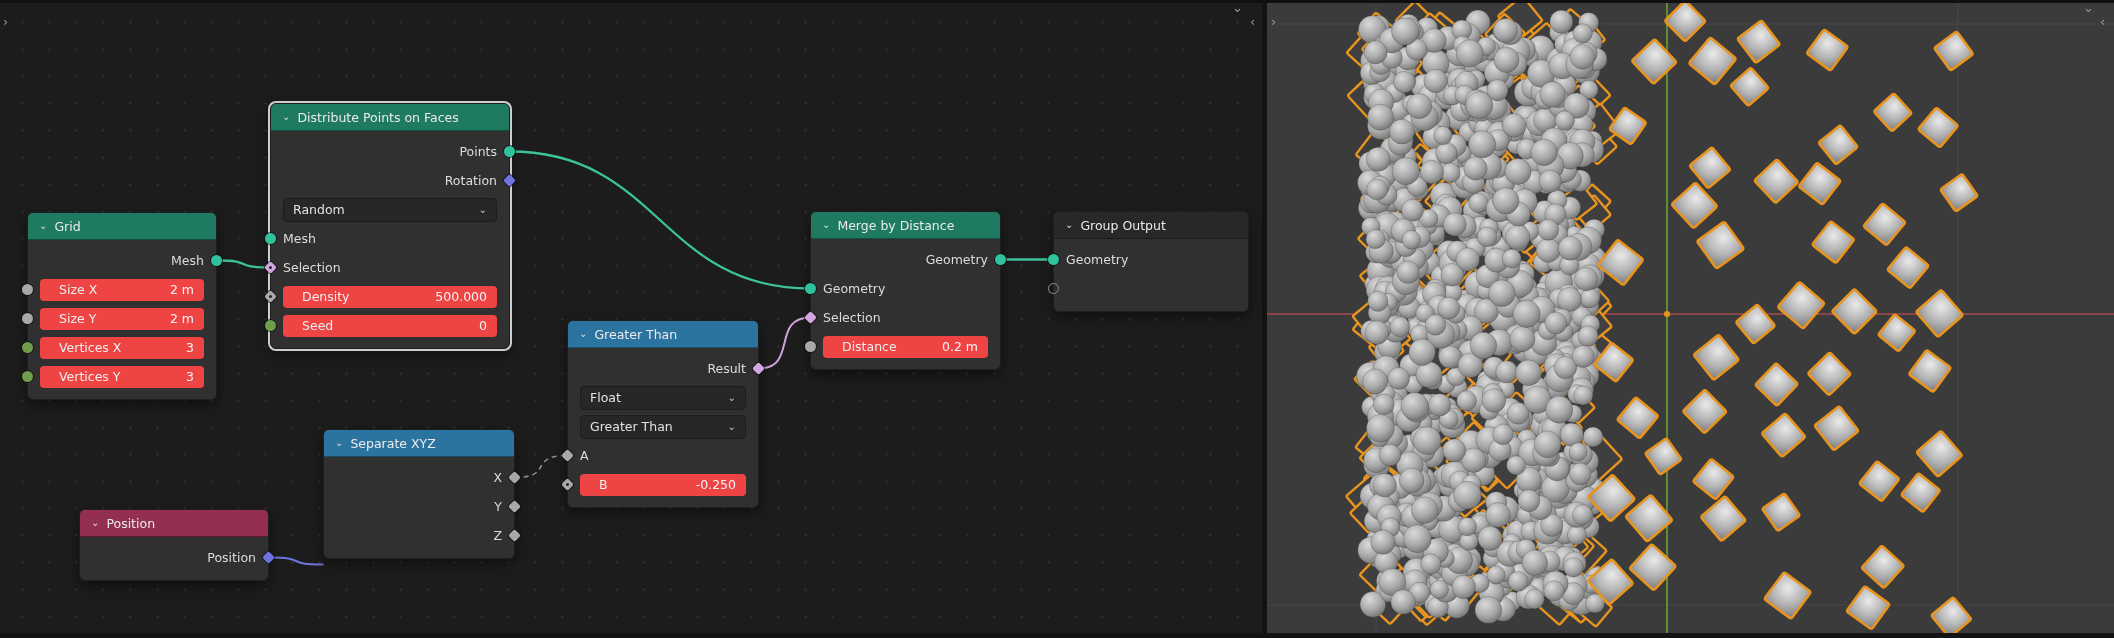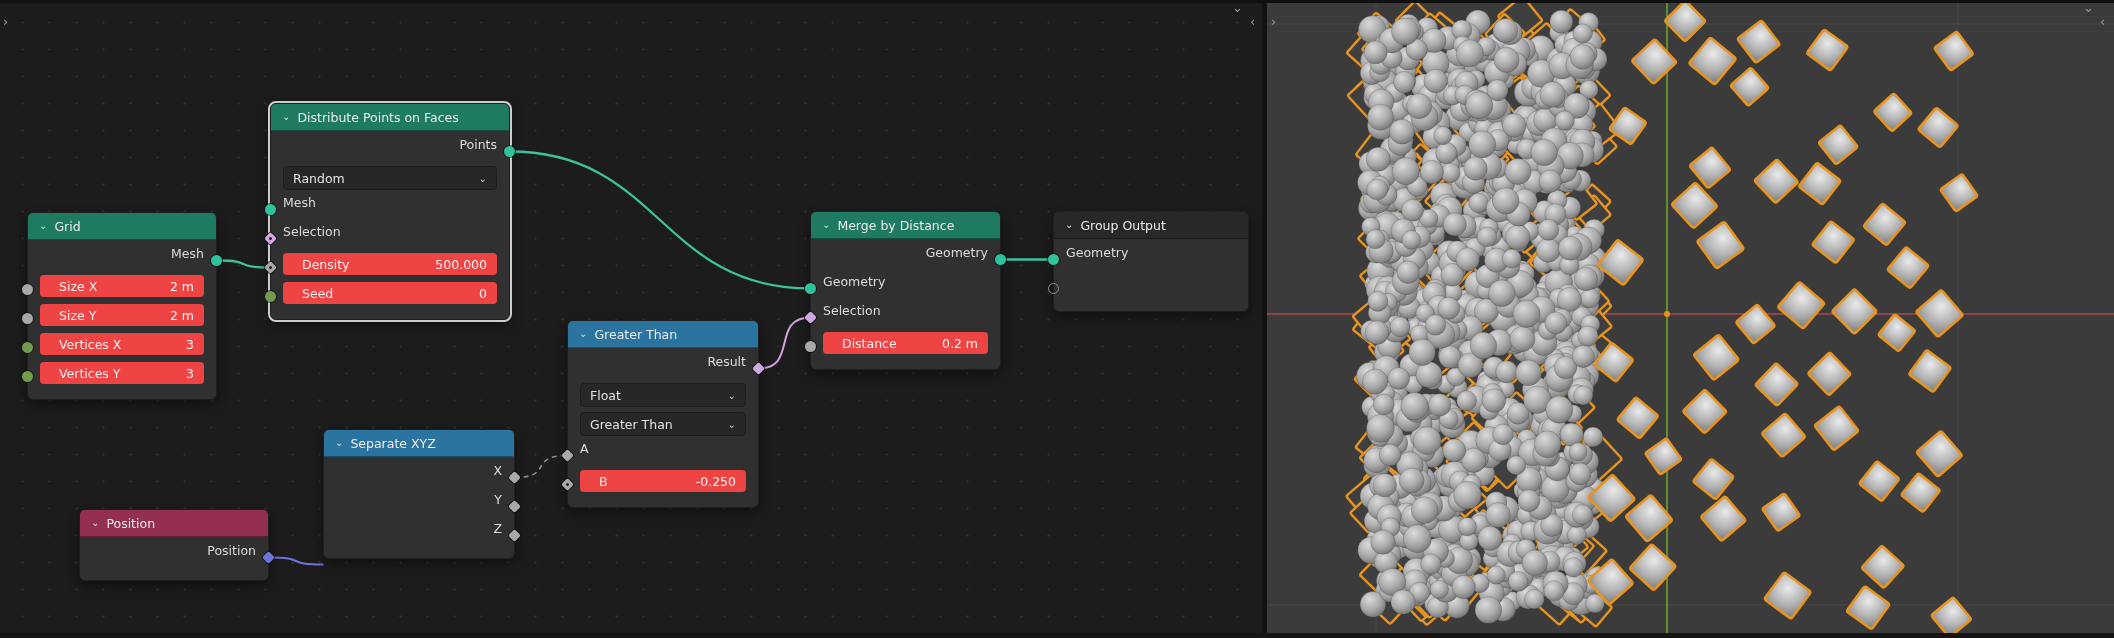--- a/index.html
+++ b/index.html
@@ -18,21 +18,21 @@
   .edge-chevron{position:absolute;z-index:10;color:#9a9a9a;font-size:13px;line-height:13px;
     user-select:none;}
   
   .node{position:absolute;background:#303030;border:1px solid #1f1f1f;border-radius:6px;
     box-shadow:0 5px 12px rgba(0,0,0,.45);color:#d9d9d9;font-size:12.5px;}
   .node.selected{box-shadow:0 0 0 2px #cdcdcd,0 5px 12px rgba(0,0,0,.5);}
   .node-header{height:26px;border-radius:5px 5px 0 0;display:flex;align-items:center;gap:7px;
     padding:0 11px;color:#ebebeb;border-bottom:1px solid rgba(0,0,0,.35);}
   .hdr-chev{font-size:10px;color:#dcdcdc;transform:translateY(-1px);}
   .node-body{padding:6px 0 8px 0;}
-  .row{position:relative;height:29px;display:flex;padding:0 12px;}
+  .row{position:relative;height:29px;display:flex;align-items:center;padding:0 12px;}
   .row.out{justify-content:flex-end;}
   .rlabel{color:#dcdcdc;}
   .widget{flex:1;height:22px;background:#ef4444;border-radius:4px;display:flex;align-items:center;
     padding:0 10px 0 19px;color:#eeeeee;}
   .widget .wval{margin-left:auto;color:#f4f4f4;}
   .dropdown{flex:1;height:22px;background:#272727;border:1px solid #1c1c1c;border-radius:4px;
     display:flex;align-items:center;padding:0 9px;color:#e2e2e2;}
   .dd-chev{margin-left:auto;font-size:10px;color:#c8c8c8;}
   .sock{position:absolute;top:50%;width:11px;height:11px;margin-top:-5.5px;z-index:3;}
   .sock.inp{left:-6px;} .sock.outp{right:-6px;}
@@ -111,20 +111,26 @@
         <div class="node selected" style="left: 270px; top: 103px; width: 238px;">
           <div class="node-header" style="background: rgb(30, 122, 96);">
             <div class="hdr-chev">⌄</div>
             <div>Distribute Points on Faces</div>
           </div>
           <div class="node-body">
             <div class="row out">
               <div class="rlabel">Points</div>
               <div class="sock outp">
                 <div class="c" style="background: rgb(47, 194, 156);"></div>
+              </div>
+            </div>
+            <div class="row out">
+              <div class="rlabel">Rotation</div>
+              <div class="sock outp">
+                <div class="d" style="background: rgb(109, 116, 221);"></div>
               </div>
             </div>
             <div class="row">
               <div class="dropdown">
                 <div>Random</div>
                 <div class="dd-chev">⌄</div>
               </div>
             </div>
             <div class="row">
               <div class="rlabel">Mesh</div>

